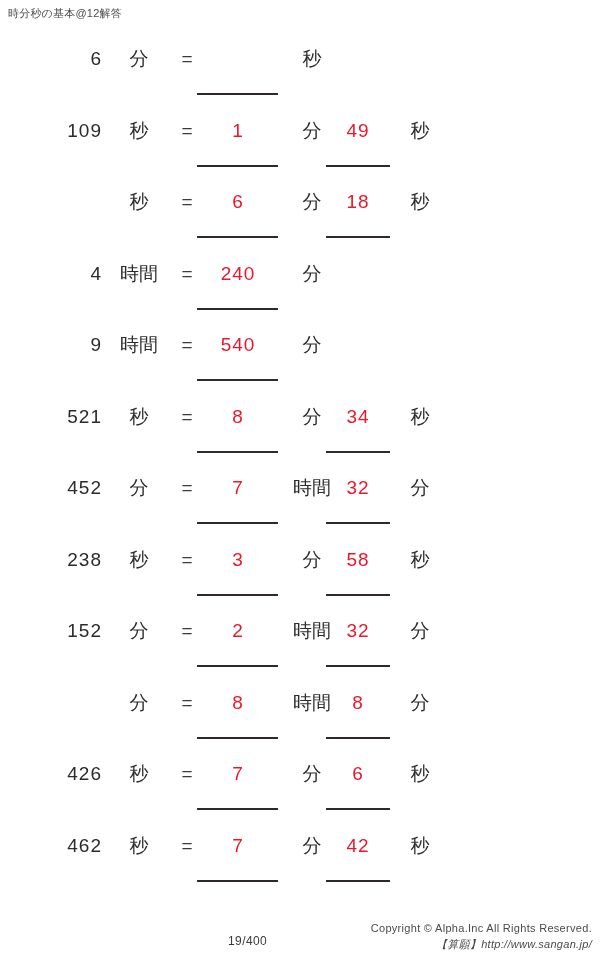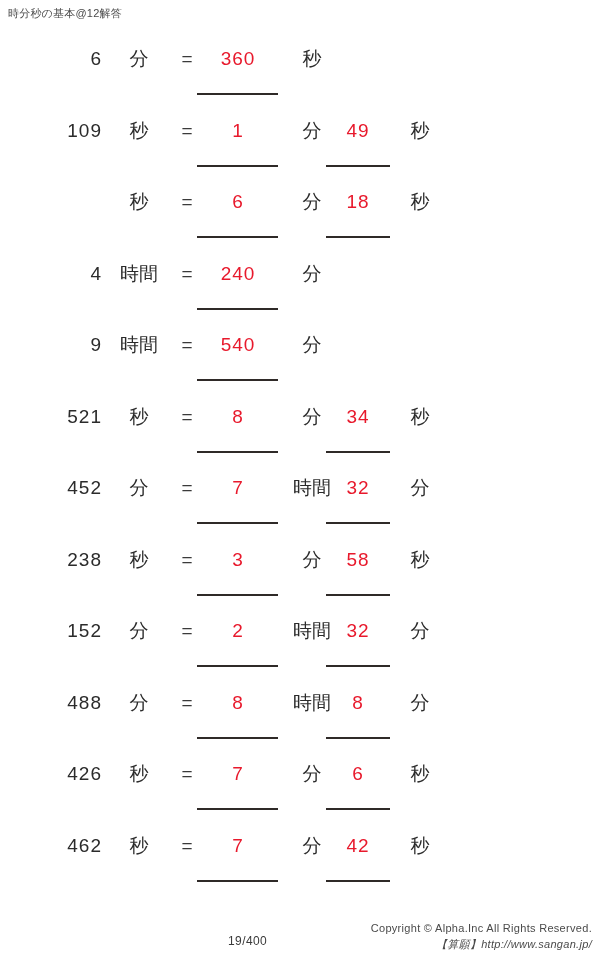--- a/index.html
+++ b/index.html
@@ -143,21 +143,20 @@
 </head>
 <body>
 
 <div id="worksheet-title">時分秒の基本@12解答</div>
 
 <div id="problem-list">
     <div class="problem-row">
       <div class="cell c-given">6</div>
       <div class="cell c-unit0">分</div>
       <div class="cell c-eq">=</div>
-      <div class="cell c-ans1">360</div>
       <div class="cell c-unit1">秒</div>
       <div class="blank-rule rule-1"></div>
     </div>
     <div class="problem-row">
       <div class="cell c-given">109</div>
       <div class="cell c-unit0">秒</div>
       <div class="cell c-eq">=</div>
       <div class="cell c-ans1">1</div>
       <div class="cell c-unit1">分</div>
       <div class="blank-rule rule-1"></div>
@@ -229,21 +228,20 @@
       <div class="cell c-unit0">分</div>
       <div class="cell c-eq">=</div>
       <div class="cell c-ans1">2</div>
       <div class="cell c-unit1">時間</div>
       <div class="blank-rule rule-1"></div>
       <div class="cell c-ans2">32</div>
       <div class="cell c-unit2">分</div>
       <div class="blank-rule rule-2"></div>
     </div>
     <div class="problem-row">
-      <div class="cell c-given">488</div>
       <div class="cell c-unit0">分</div>
       <div class="cell c-eq">=</div>
       <div class="cell c-ans1">8</div>
       <div class="cell c-unit1">時間</div>
       <div class="blank-rule rule-1"></div>
       <div class="cell c-ans2">8</div>
       <div class="cell c-unit2">分</div>
       <div class="blank-rule rule-2"></div>
     </div>
     <div class="problem-row">

